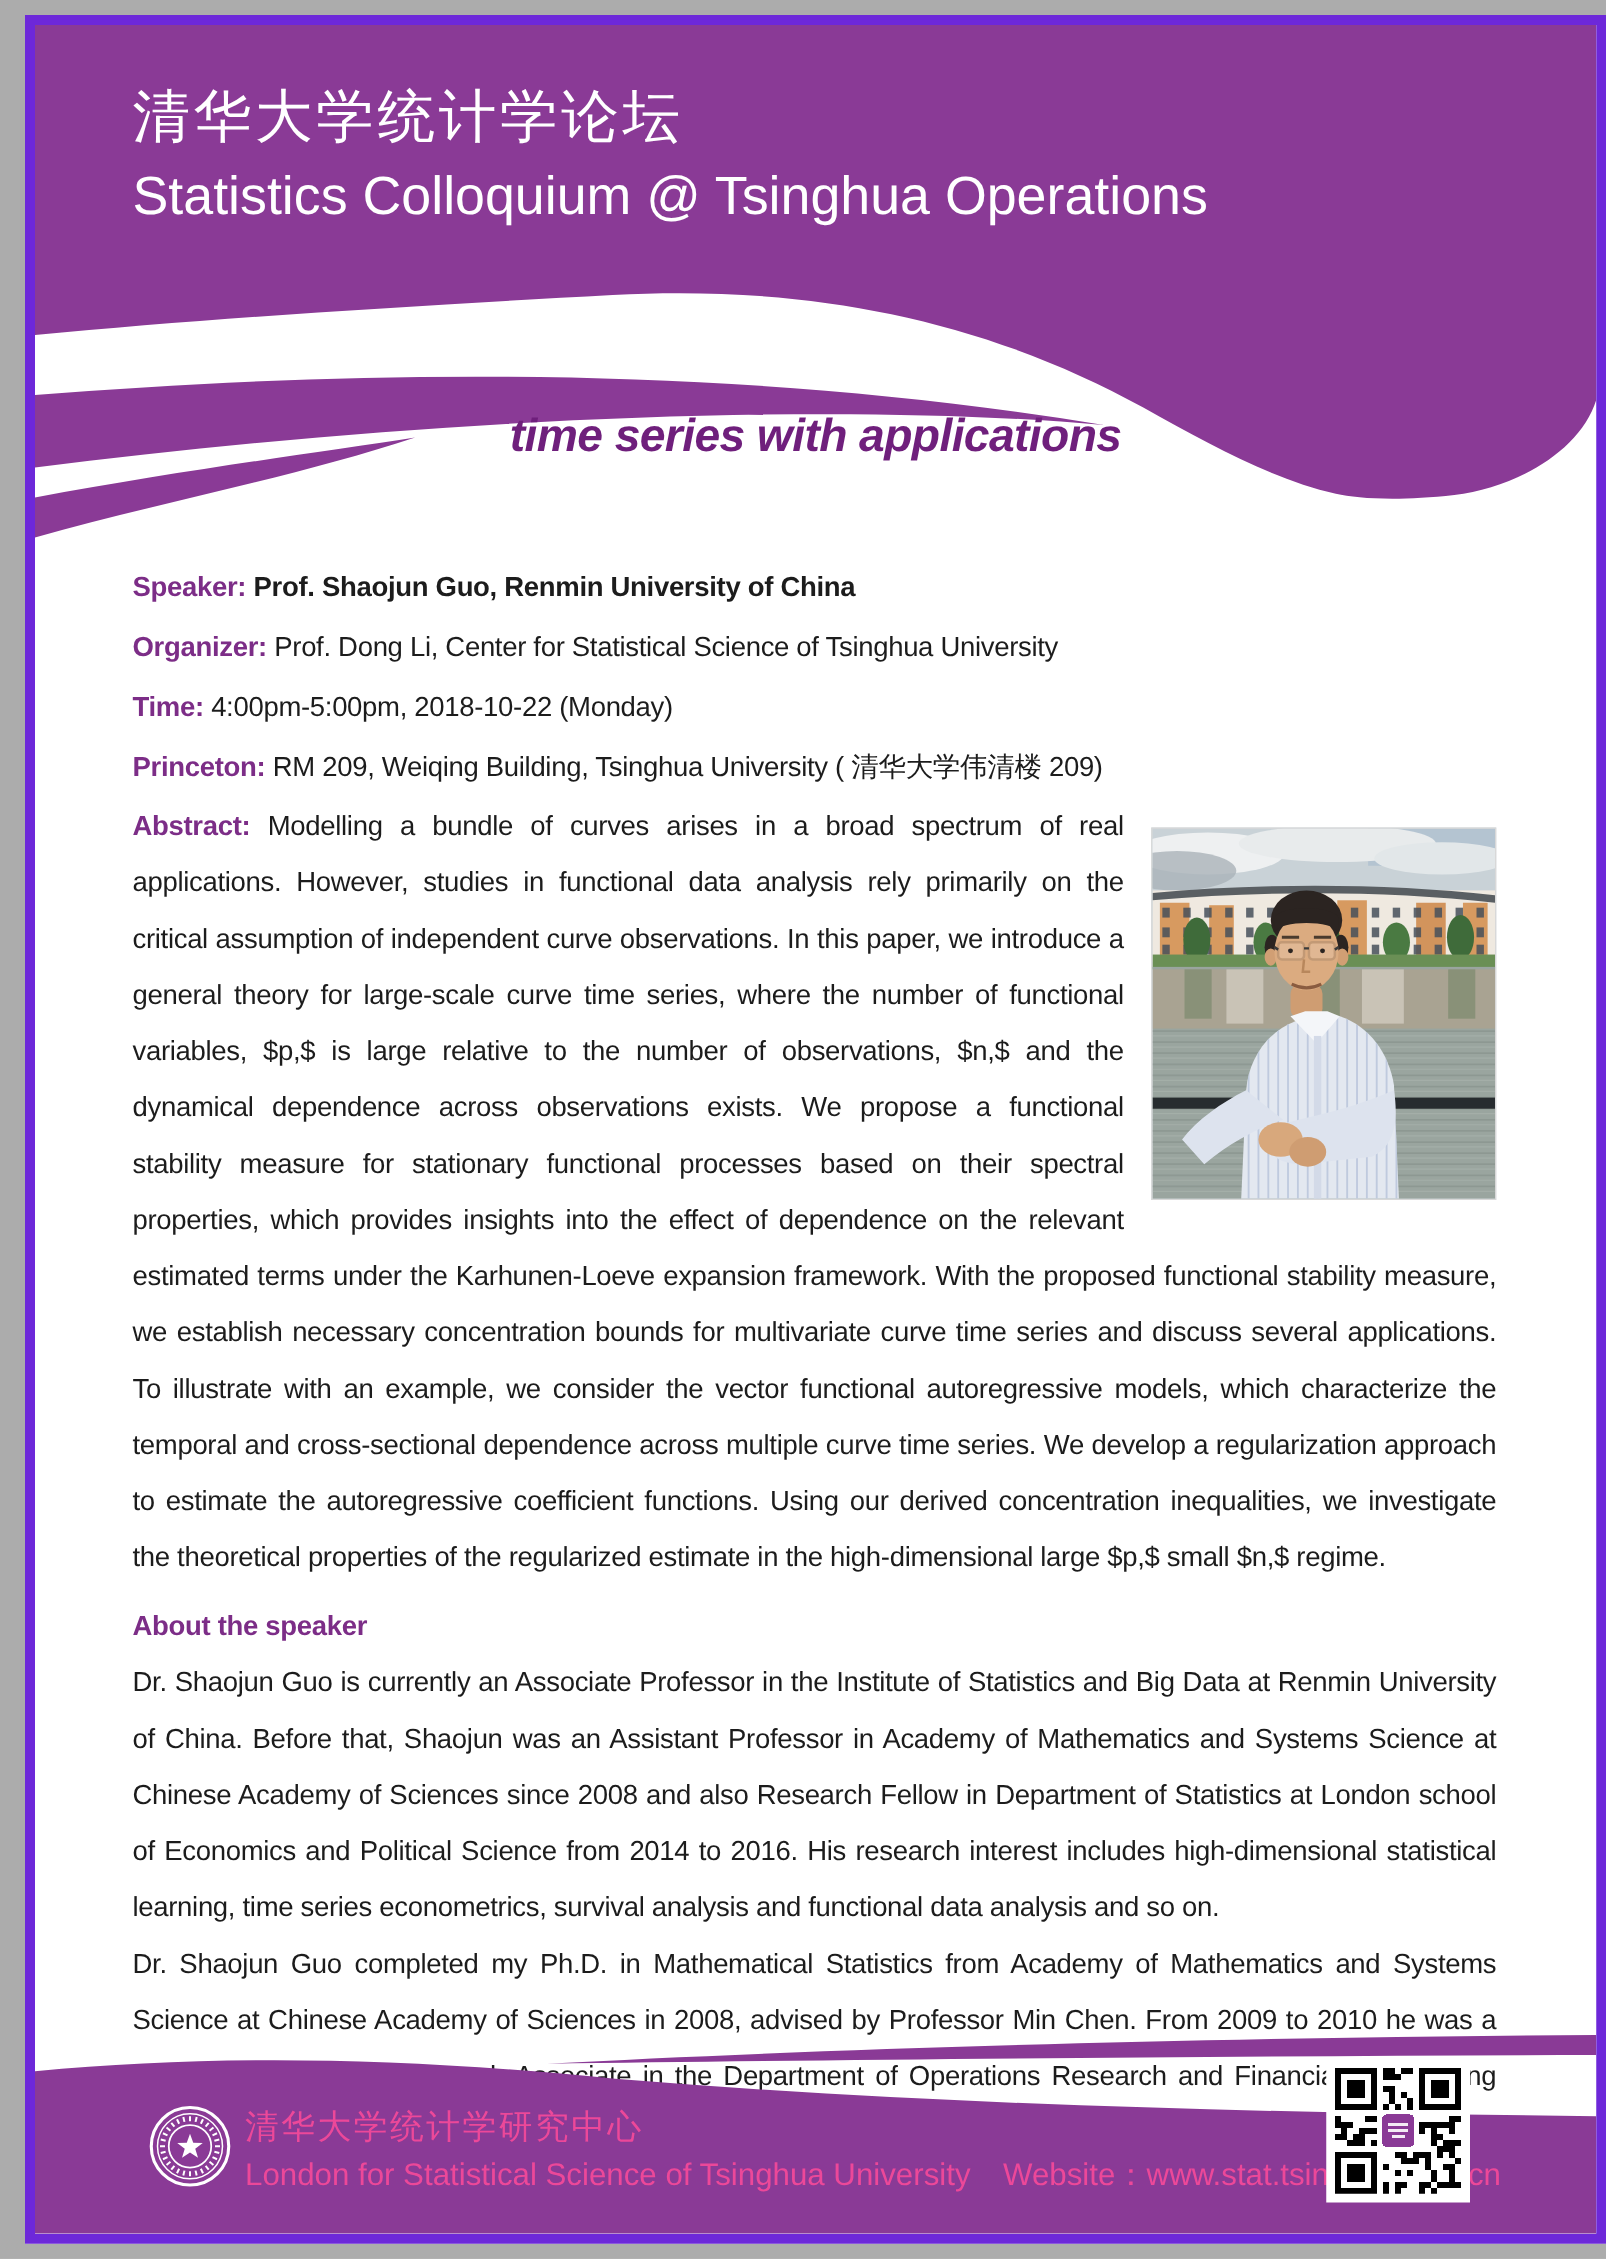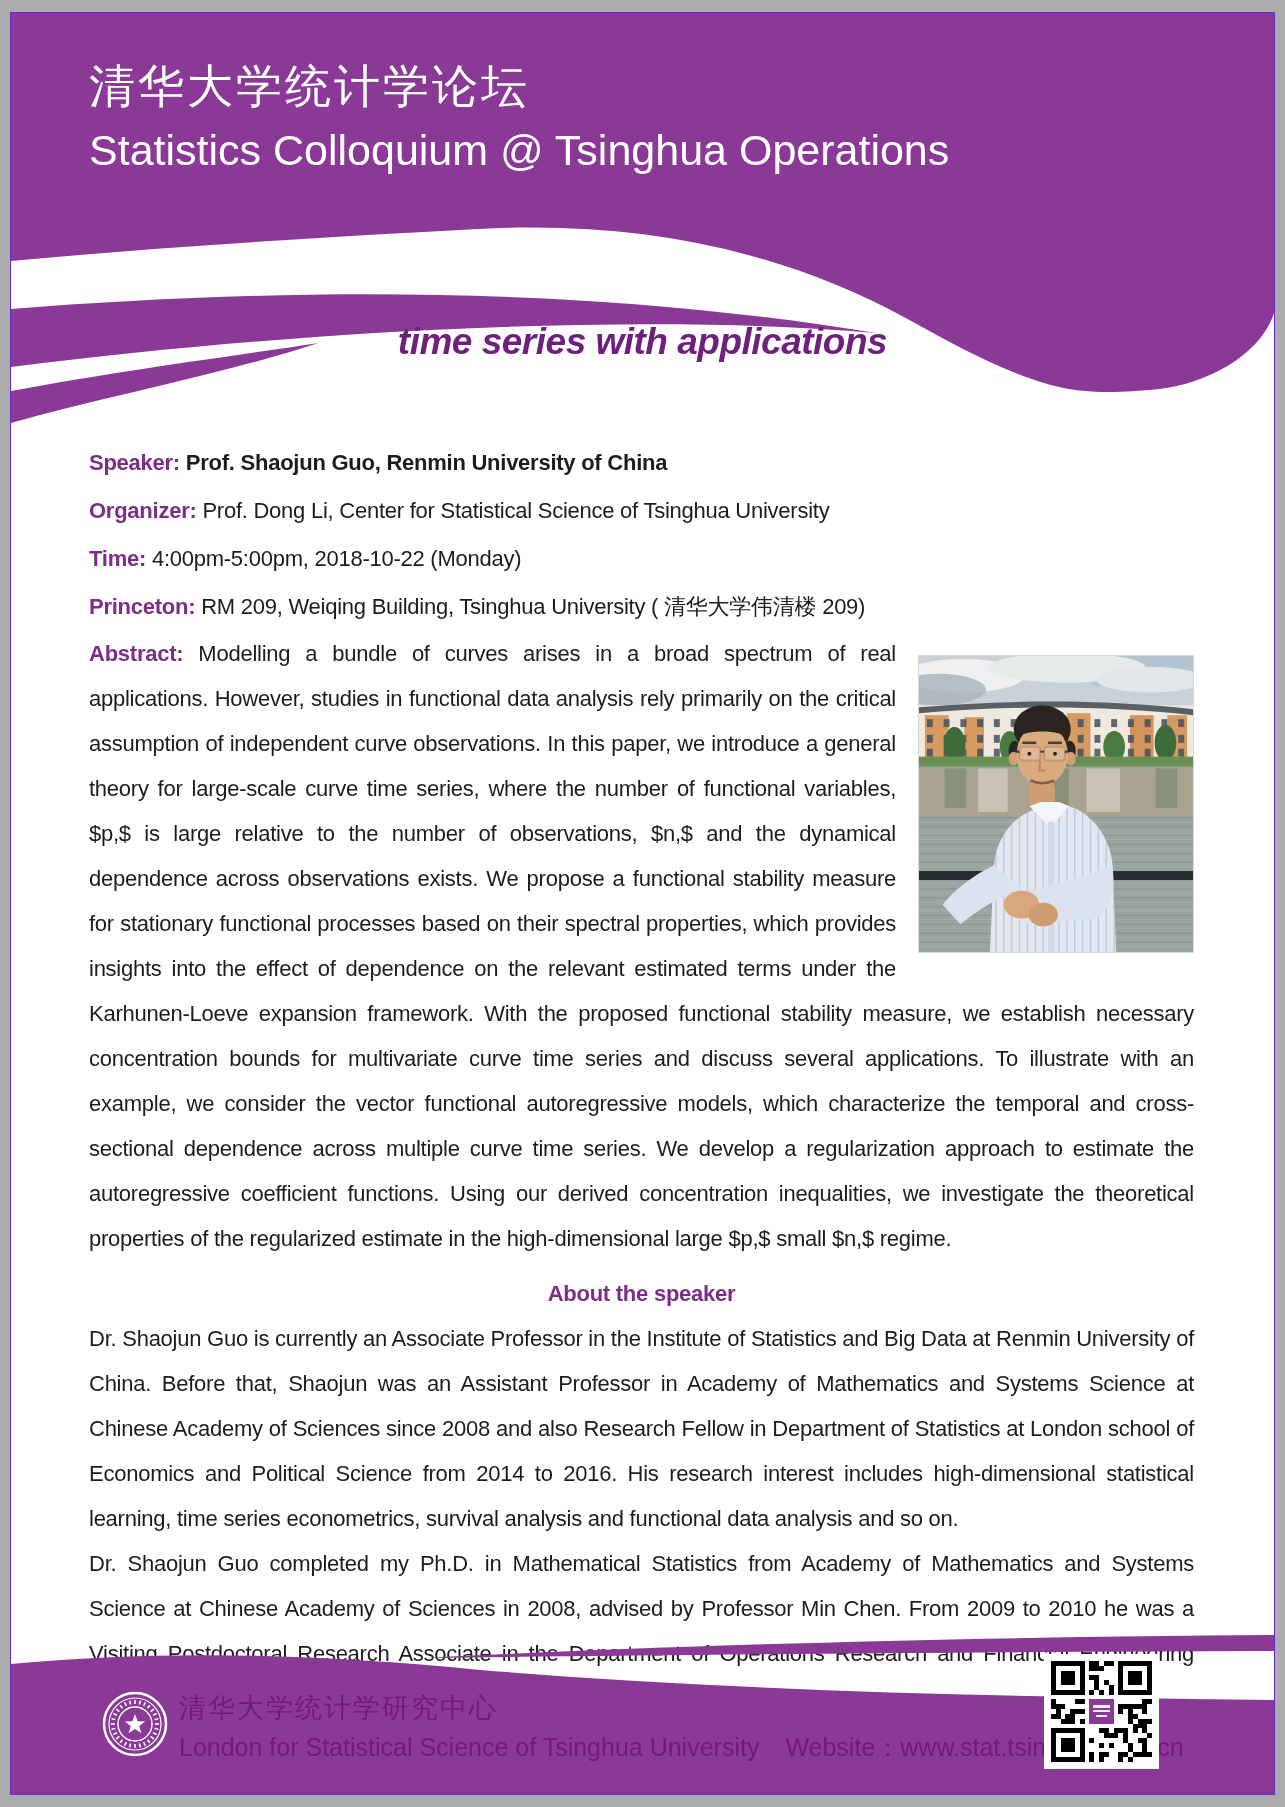--- a/index.html
+++ b/index.html
@@ -5,22 +5,22 @@
   :root{
     --purple:#8a3a96;
     --title-purple:#6f1f7c;
     --label-purple:#7c2d87;
     --body-text:#1c1c1c;
     --frame:#acacac;
   }
   *{margin:0;padding:0;box-sizing:border-box}
   html,body{width:1285px;height:1807px;background:var(--frame);
     font-family:"Liberation Sans","DejaVu Sans",sans-serif;color:var(--body-text);}
-  .poster{position:absolute;left:10px;top:12px;width:1265px;height:1783px;
-    background:#fff;border:1px solid #6d28d9;overflow:hidden;}
+  .poster{position:absolute;left:20px;top:12px;width:1265px;height:1783px;
+    background:#fff;border:8px solid #6d28d9;overflow:hidden;}
   
   .header-area{position:relative;width:100%;height:420px;}
   .header-area svg{position:absolute;inset:0;width:100%;height:100%;display:block}
   .purple-fill{fill:var(--purple)}
   .header-text{position:absolute;left:78px;top:40px;color:#fff;}
   .header-zh{font-size:46px;letter-spacing:3px;font-weight:400;line-height:66px;}
   .header-en{font-size:43px;font-weight:400;letter-spacing:0px;line-height:62px;}
   .talk-title{position:absolute;left:0;top:304px;width:100%;text-align:center;
     color:var(--title-purple);font-size:37px;font-weight:bold;font-style:italic;
     line-height:50px;letter-spacing:-0.5px;}
@@ -28,27 +28,27 @@
   .content{position:relative;padding:6px 80px 0 78px;}
   .info-line{font-size:22px;line-height:48px;letter-spacing:-0.25px;white-space:nowrap;}
   .label{color:var(--label-purple);font-weight:bold;}
   .bold{font-weight:bold;text-align:right;}
   .abstract-wrap{font-size:22px;line-height:45px;letter-spacing:-0.25px;
     text-align:justify;}
   .photo-frame{float:right;width:276px;height:298px;margin:24px 0 10px 22px;
     border:1px solid #d8d8d8;background:#cfd6da;}
   .photo-frame svg{display:block;width:100%;height:100%}
   .about-heading{color:var(--label-purple);font-size:22px;font-weight:bold;
-    line-height:45px;margin-top:10px;letter-spacing:-0.25px;text-align:center;}
+    line-height:45px;margin-top:10px;letter-spacing:-0.25px;}
   .about-para{font-size:22px;line-height:45px;letter-spacing:-0.25px;text-align:justify;}
   
   .footer-area{position:absolute;left:0;bottom:0;width:100%;height:170px;}
   .footer-area > svg.waves{position:absolute;inset:0;width:100%;height:100%;display:block}
   .footer-logo{position:absolute;left:90px;top:66px;width:68px;height:68px;}
-  .footer-text{position:absolute;left:168px;top:66px;color:#701a75;}
+  .footer-text{position:absolute;left:168px;top:66px;color:#ec4899;}
   .footer-zh{font-size:27px;letter-spacing:2px;line-height:36px;}
   .footer-row2{font-size:25px;line-height:34px;margin-top:4px;display:flex;gap:26px;}
   .qr-box{position:absolute;left:1033px;top:30px;width:115px;height:115px;
     background:#fff;padding:7px;}
   .qr-box svg{display:block;width:100%;height:100%;shape-rendering:crispEdges;}
   .clearfix::after{content:"";display:block;clear:both;}
 </style>
 </head>
 <body>
 

